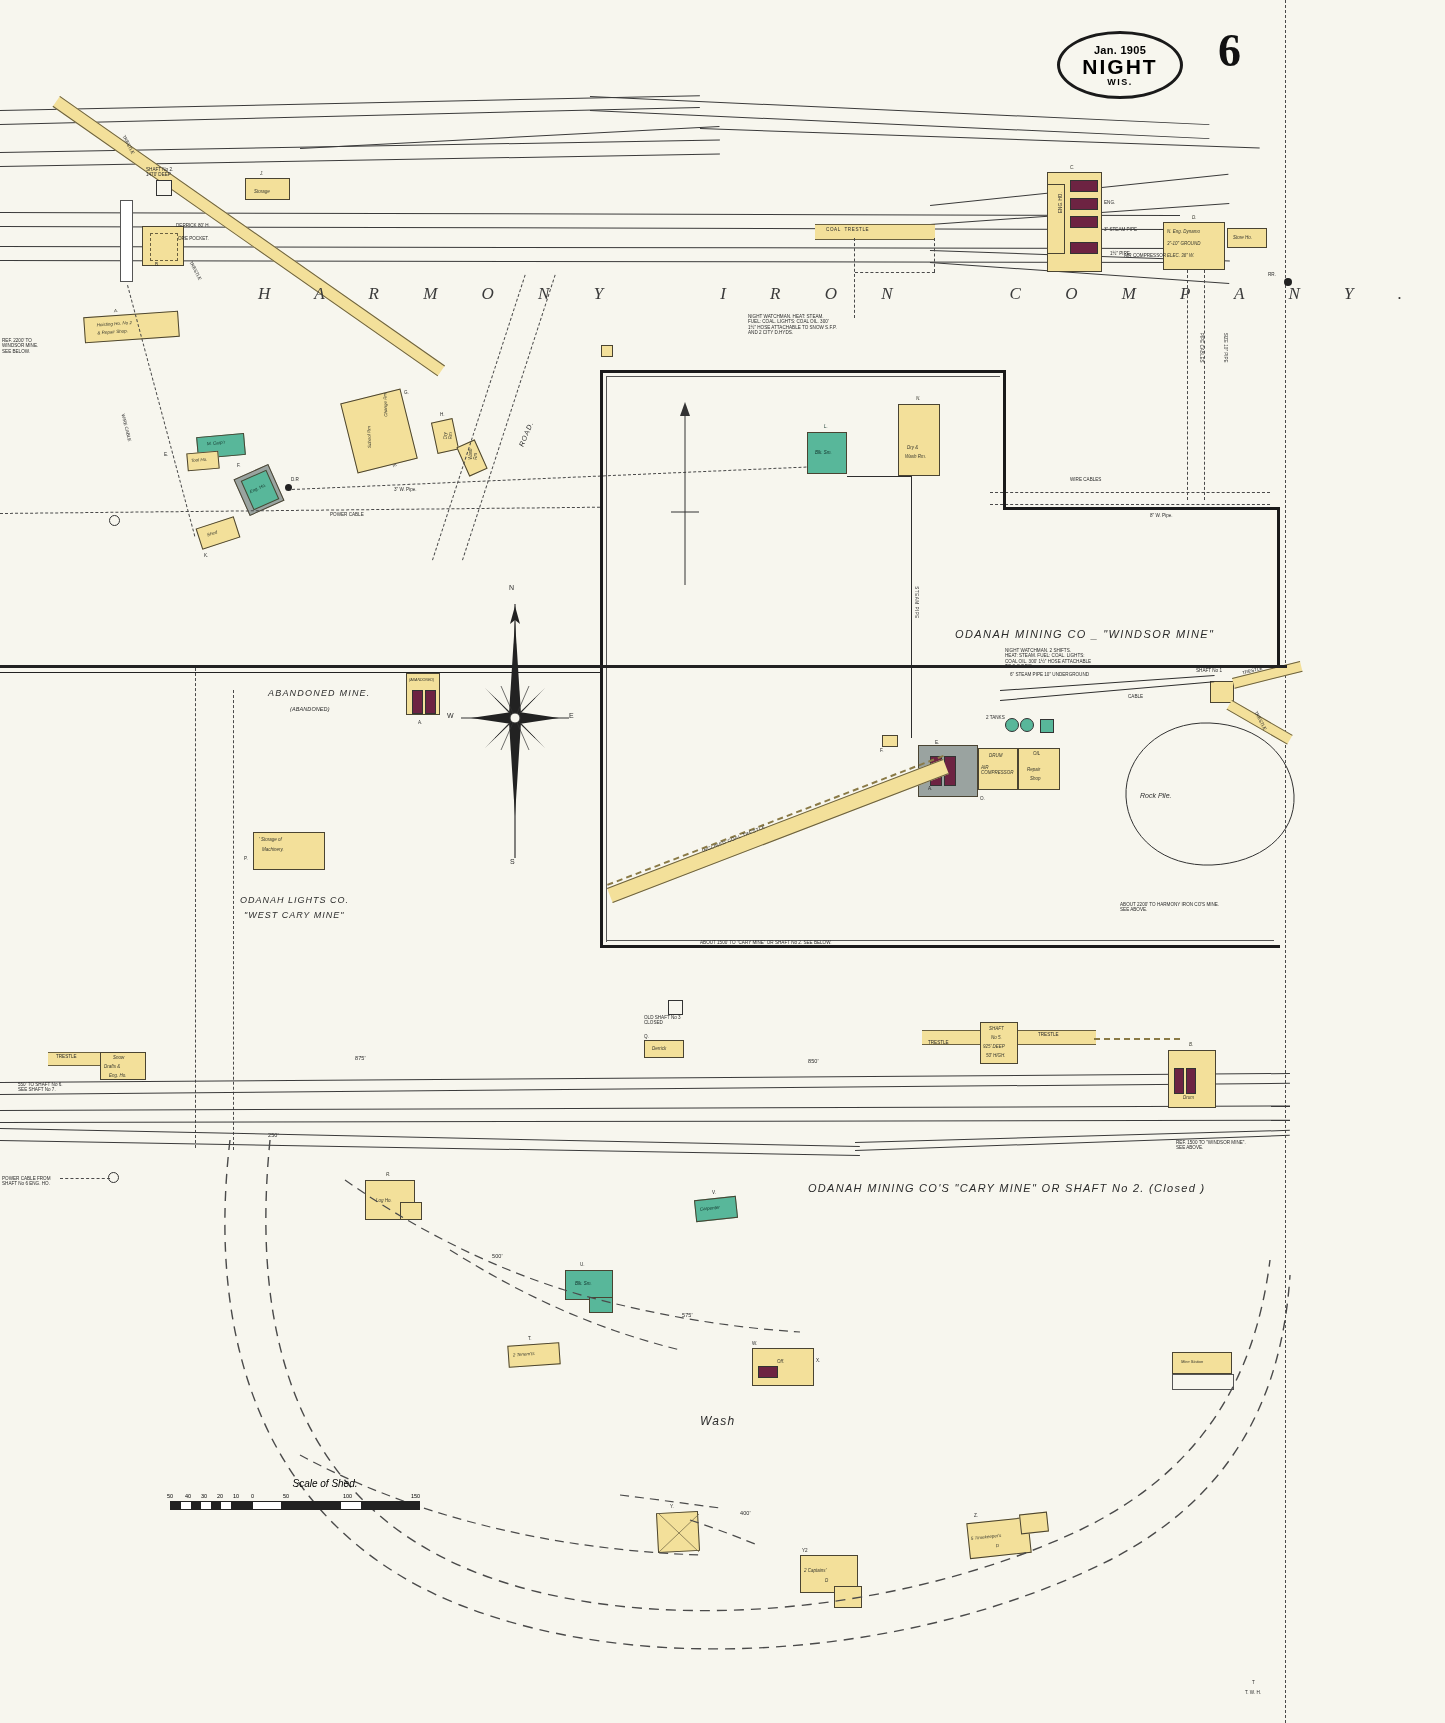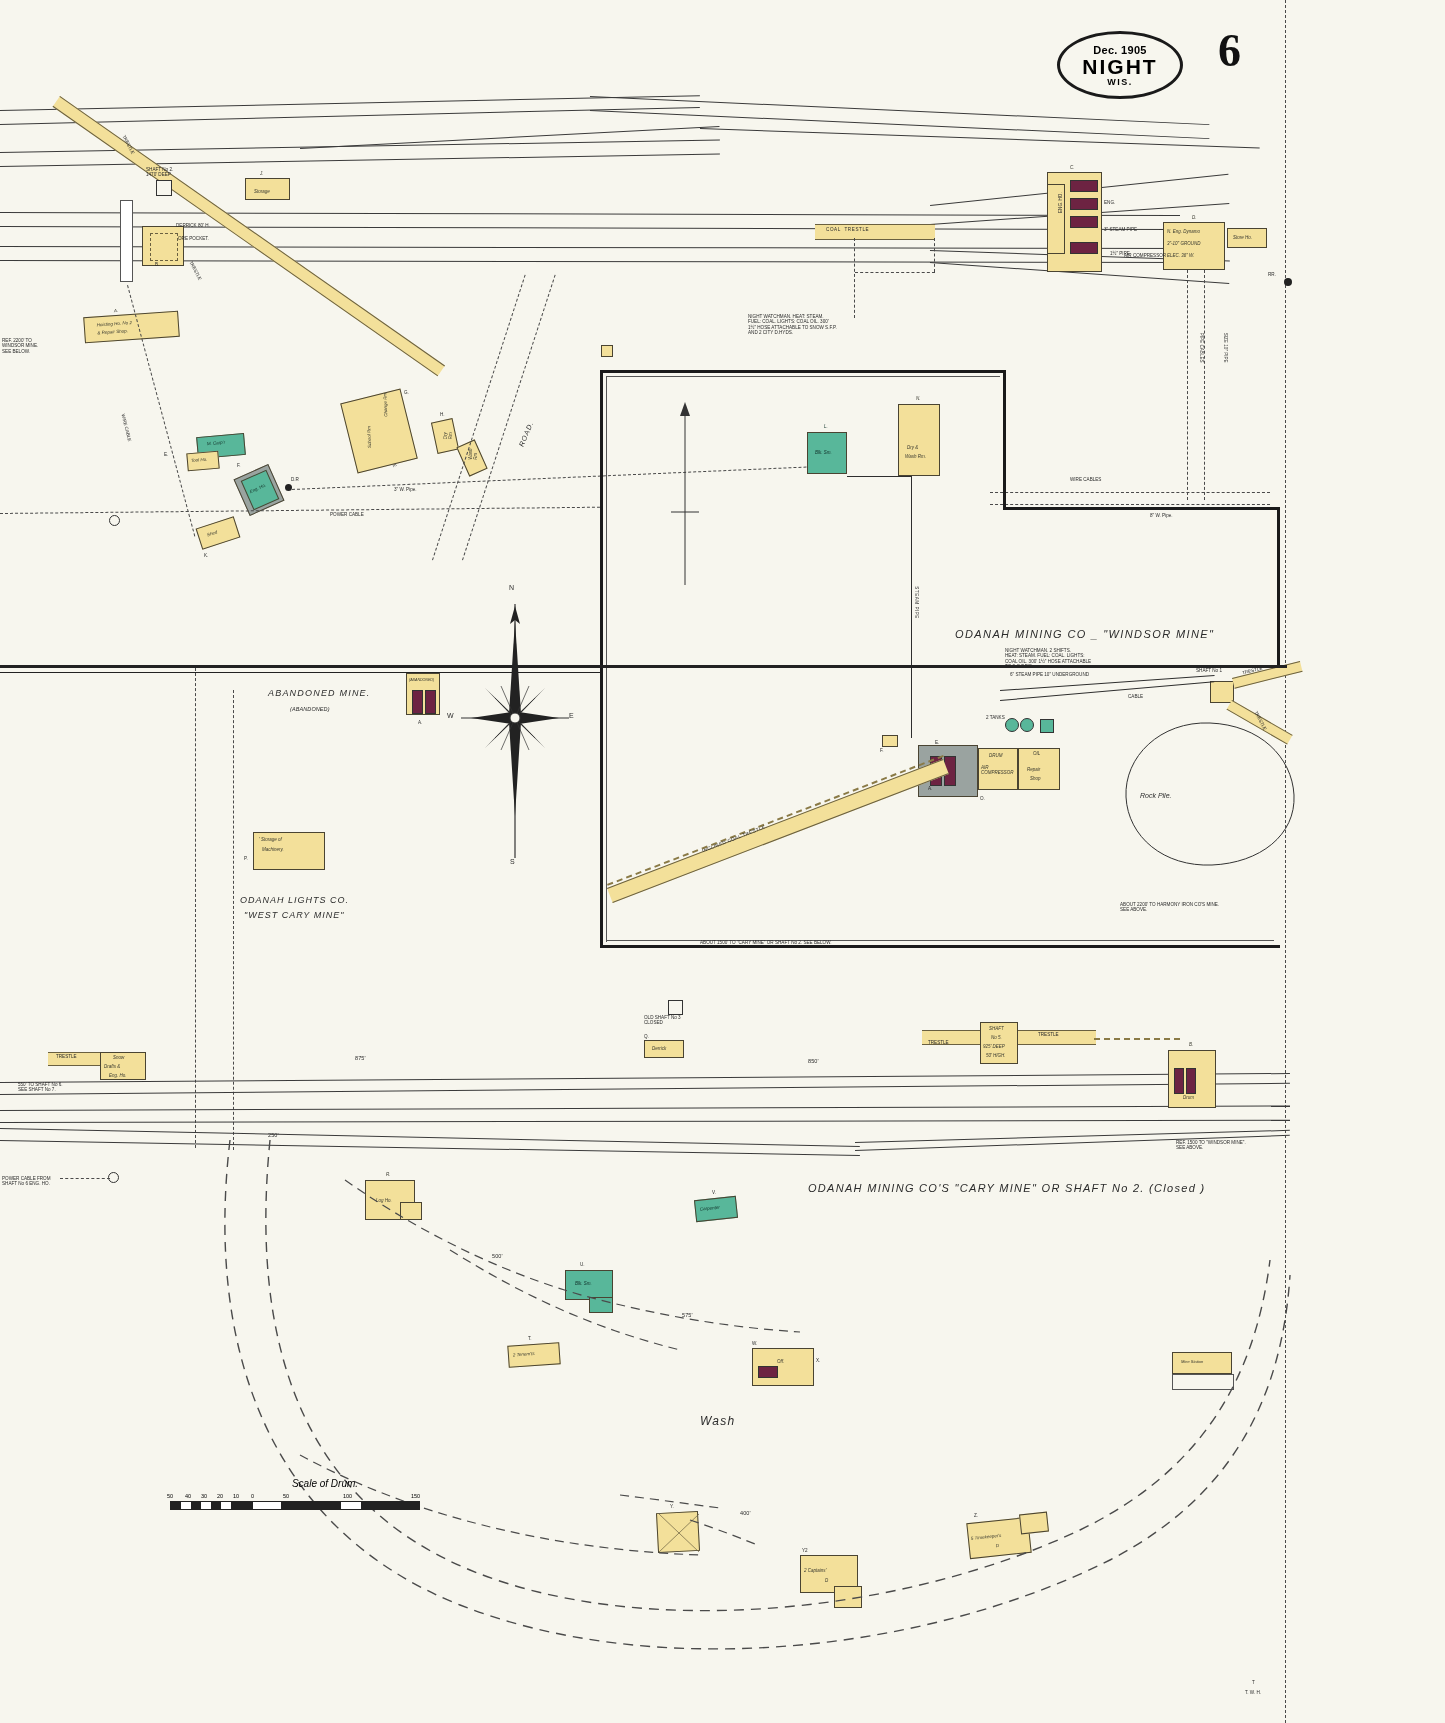--- a/index.html
+++ b/index.html
@@ -54,21 +54,21 @@
   
   #bigblock{position:absolute;left:600px;top:370px;width:680px;height:580px;}
   #bigblock .edge{position:absolute;background:#1a1a1a;}
 </style>
 </head>
 <body>
 
 <div id="sheet">
 
   <div id="cartouche">
-    <div id="cart-date">Dec. 1905</div>
+    <div id="cart-date">Jan. 1905</div>
     <div id="cart-city">NIGHT</div>
     <div id="cart-state">WIS.</div>
   </div>
   <div id="pageno">6</div>
 
   <div class="rail2" style="left:0;top:110px;width:700px;transform:rotate(-1.2deg);"></div>
   <div class="rail2" style="left:0;top:124px;width:700px;transform:rotate(-1.4deg);"></div>
   <div class="rail2" style="left:0;top:152px;width:720px;transform:rotate(-1.0deg);"></div>
   <div class="rail2" style="left:0;top:166px;width:720px;transform:rotate(-1.0deg);"></div>
   <div class="rail2" style="left:0;top:212px;width:1180px;transform:rotate(0.15deg);"></div>
@@ -163,20 +163,21 @@
 
   <div class="dash" style="left:0;top:513px;width:600px;transform:rotate(-0.6deg);"></div>
   <div class="lbl xtiny" style="left:394px;top:487px;">3" W. Pipe.</div>
 
   <div class="dash" style="left:432px;top:560px;width:300px;transform:rotate(-72deg);"></div>
   <div class="dash" style="left:462px;top:560px;width:300px;transform:rotate(-72deg);"></div>
   <div class="lbl sm ital" style="left:513px;top:430px;transform:rotate(-68deg);letter-spacing:1px;">ROAD.</div>
 
   <div class="bldg yel" style="left:601px;top:345px;width:12px;height:12px;"></div>
 
+  <div class="lbl spaced" style="left:258px;top:284px;">H A R M O N Y    I R O N    C O M P A N Y .</div>
   <div class="lbl xtiny" style="left:748px;top:314px;">NIGHT WATCHMAN. HEAT: STEAM.
 FUEL: COAL. LIGHTS: COAL OIL. 300'
 1½" HOSE ATTACHABLE TO SNOW S.F.P.
 AND 2 CITY D.HYDS.</div>
 
   <div class="trestle" style="left:815px;top:224px;width:120px;height:14px;"></div>
   <div class="lbl xtiny" style="left:826px;top:227px;letter-spacing:.6px;">COAL  TRESTLE</div>
   <div class="dash" style="left:855px;top:238px;width:80px;transform:rotate(90deg);"></div>
   <div class="dash" style="left:855px;top:272px;width:80px;"></div>
   <div class="dash" style="left:935px;top:238px;width:34px;transform:rotate(90deg);"></div>
@@ -487,21 +488,21 @@
     <path d="M345,80 C430,140 520,180 600,200 C680,220 740,228 800,232" fill="none" stroke="#4a4a4a" stroke-width="1.2" stroke-dasharray="9,6"></path>
     <path d="M450,150 C530,200 600,230 680,250" fill="none" stroke="#4a4a4a" stroke-width="1.2" stroke-dasharray="9,6"></path>
     <path d="M300,355 C420,420 560,450 700,455" fill="none" stroke="#4a4a4a" stroke-width="1.2" stroke-dasharray="9,6"></path>
     <path d="M620,395 C660,400 690,404 720,408" fill="none" stroke="#4a4a4a" stroke-width="1.2" stroke-dasharray="9,6"></path>
     <path d="M690,420 C720,430 740,438 760,446" fill="none" stroke="#4a4a4a" stroke-width="1.2" stroke-dasharray="9,6"></path>
   </svg>
 
   <div class="lbl md ital" style="left:700px;top:1415px;letter-spacing:1.2px;font-size:12px;">Wash</div>
 
   <div id="scalebar">
-    <div id="scale-title">Scale of Drum.</div>
+    <div id="scale-title">Scale of Shed.</div>
     <div class="scale-track">
       <div class="scale-fill" style="left:0;width:10px;"></div>
       <div class="scale-fill" style="left:20px;width:10px;"></div>
       <div class="scale-fill" style="left:40px;width:10px;"></div>
       <div class="scale-fill" style="left:60px;width:22px;"></div>
       <div class="scale-fill" style="left:110px;width:60px;"></div>
       <div class="scale-fill" style="left:190px;width:58px;"></div>
       <div class="scale-num" style="left:-4px;">50</div>
       <div class="scale-num" style="left:14px;">40</div>
       <div class="scale-num" style="left:30px;">30</div>

